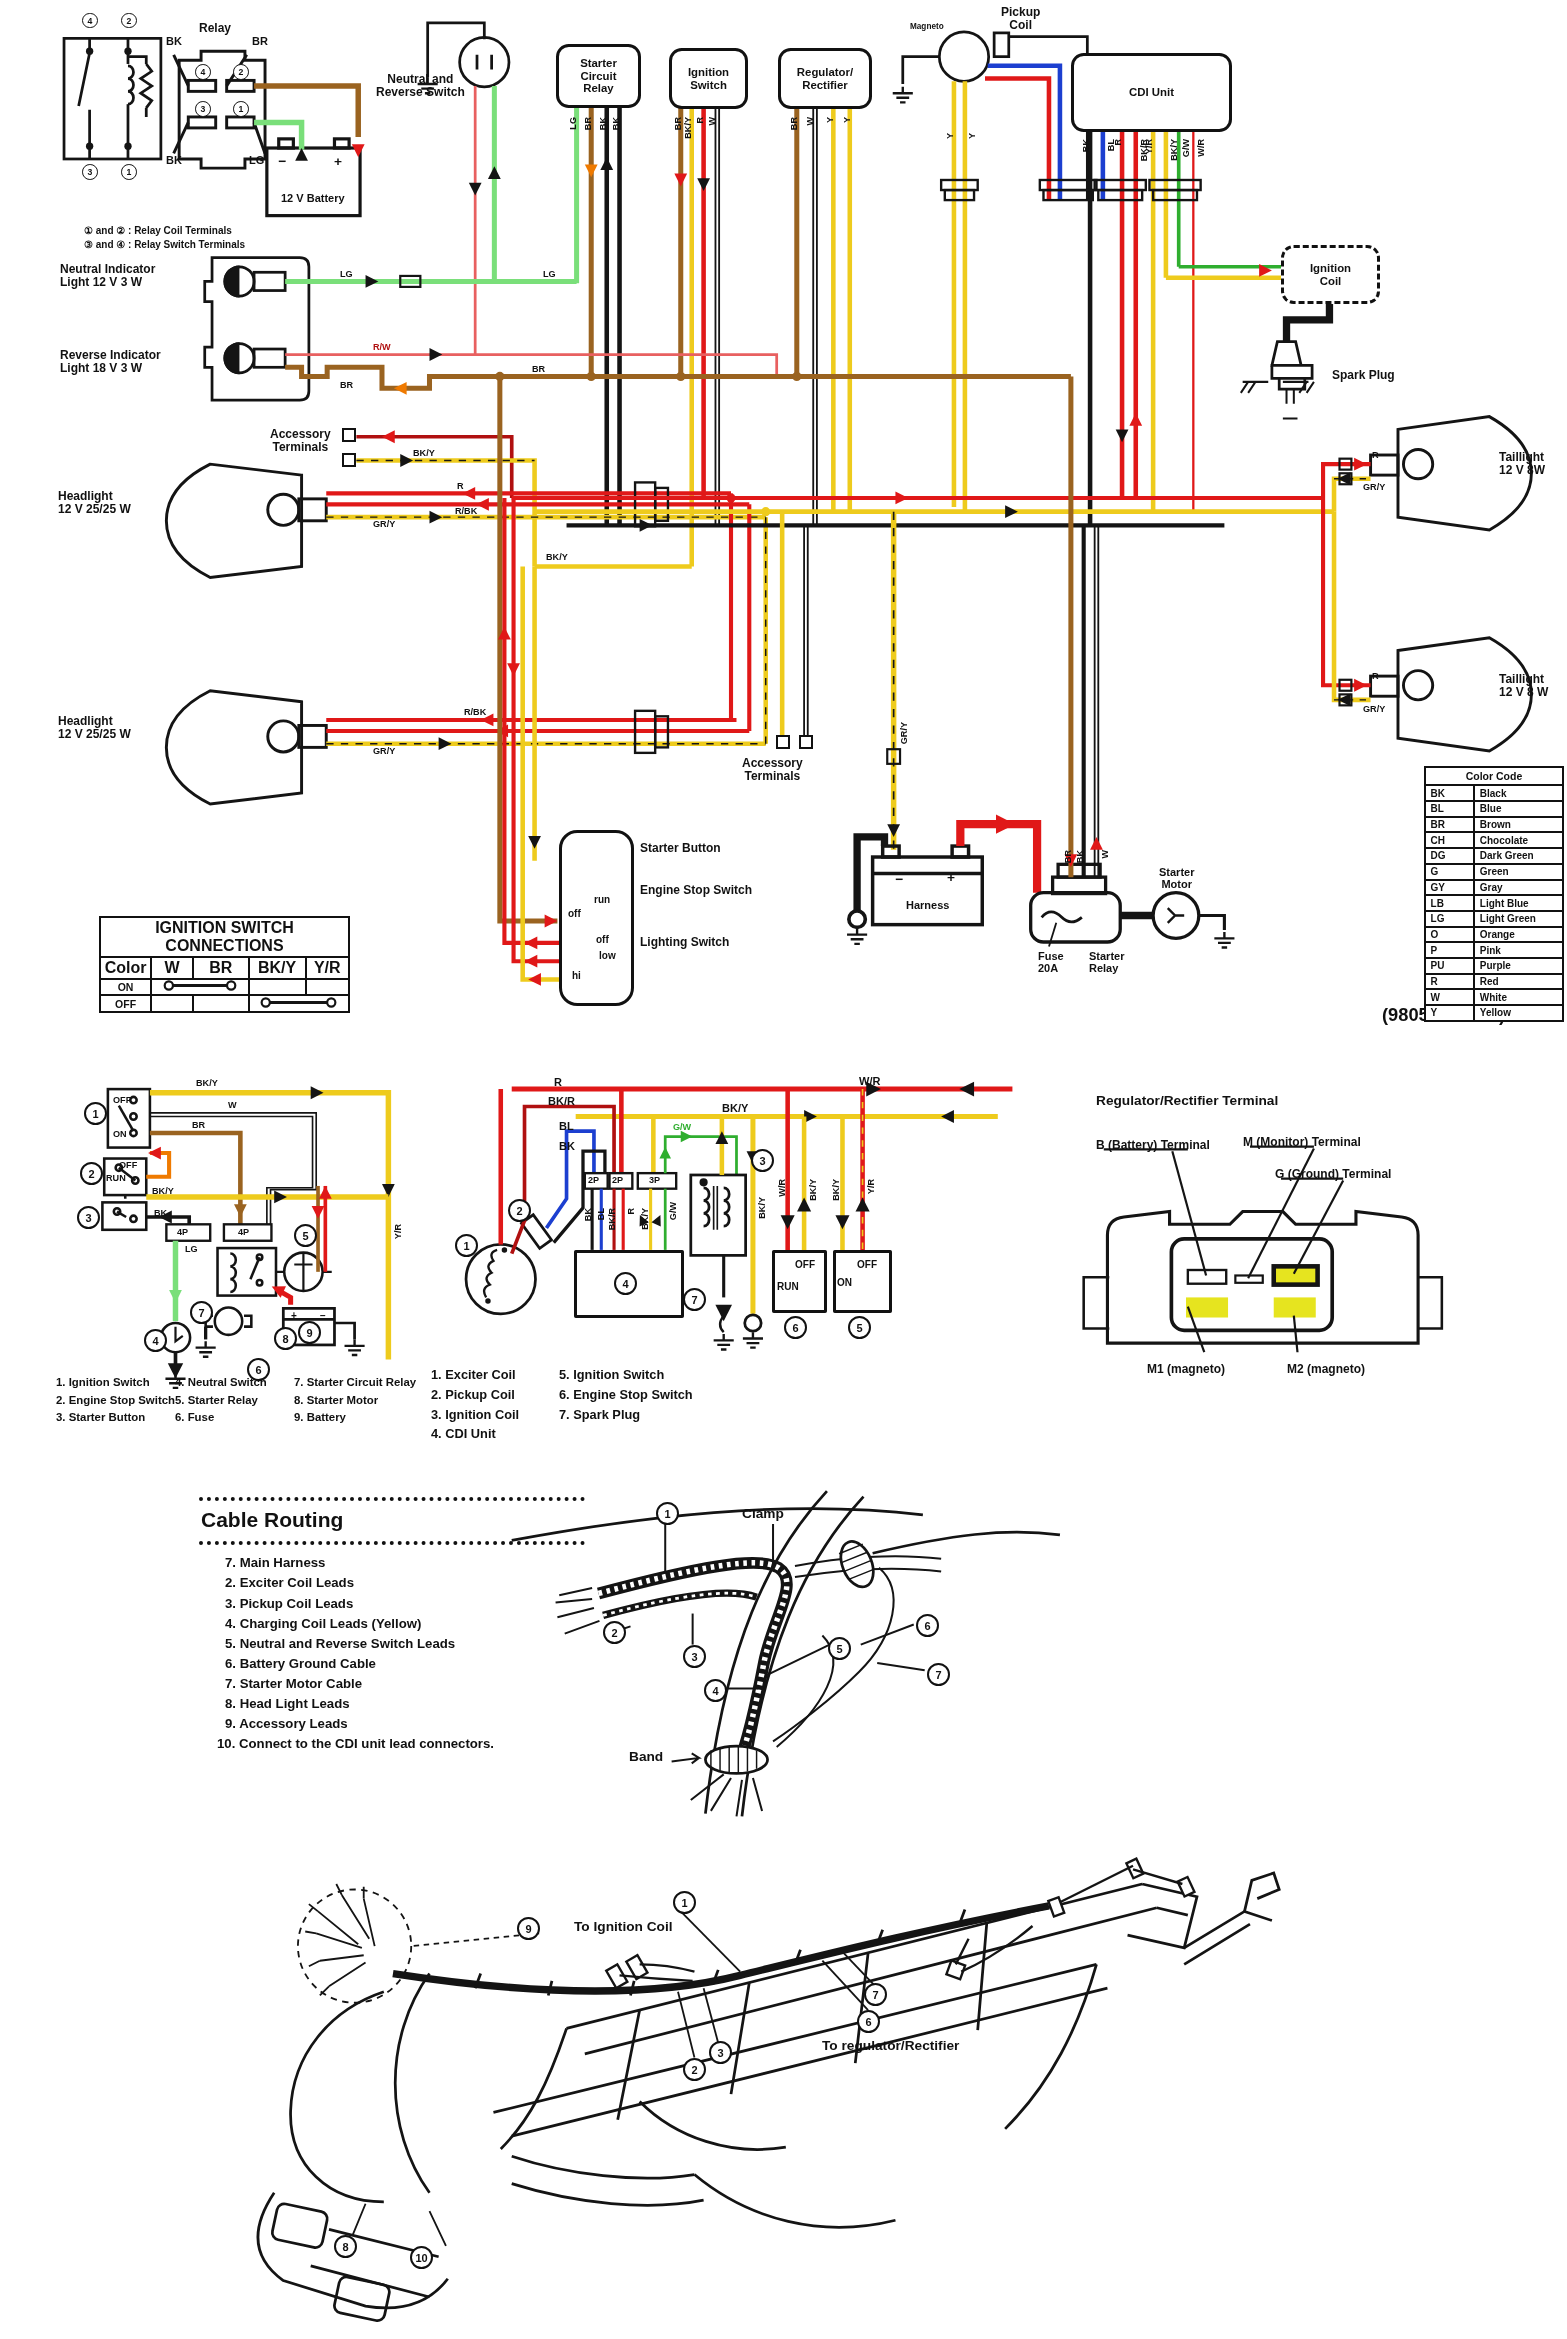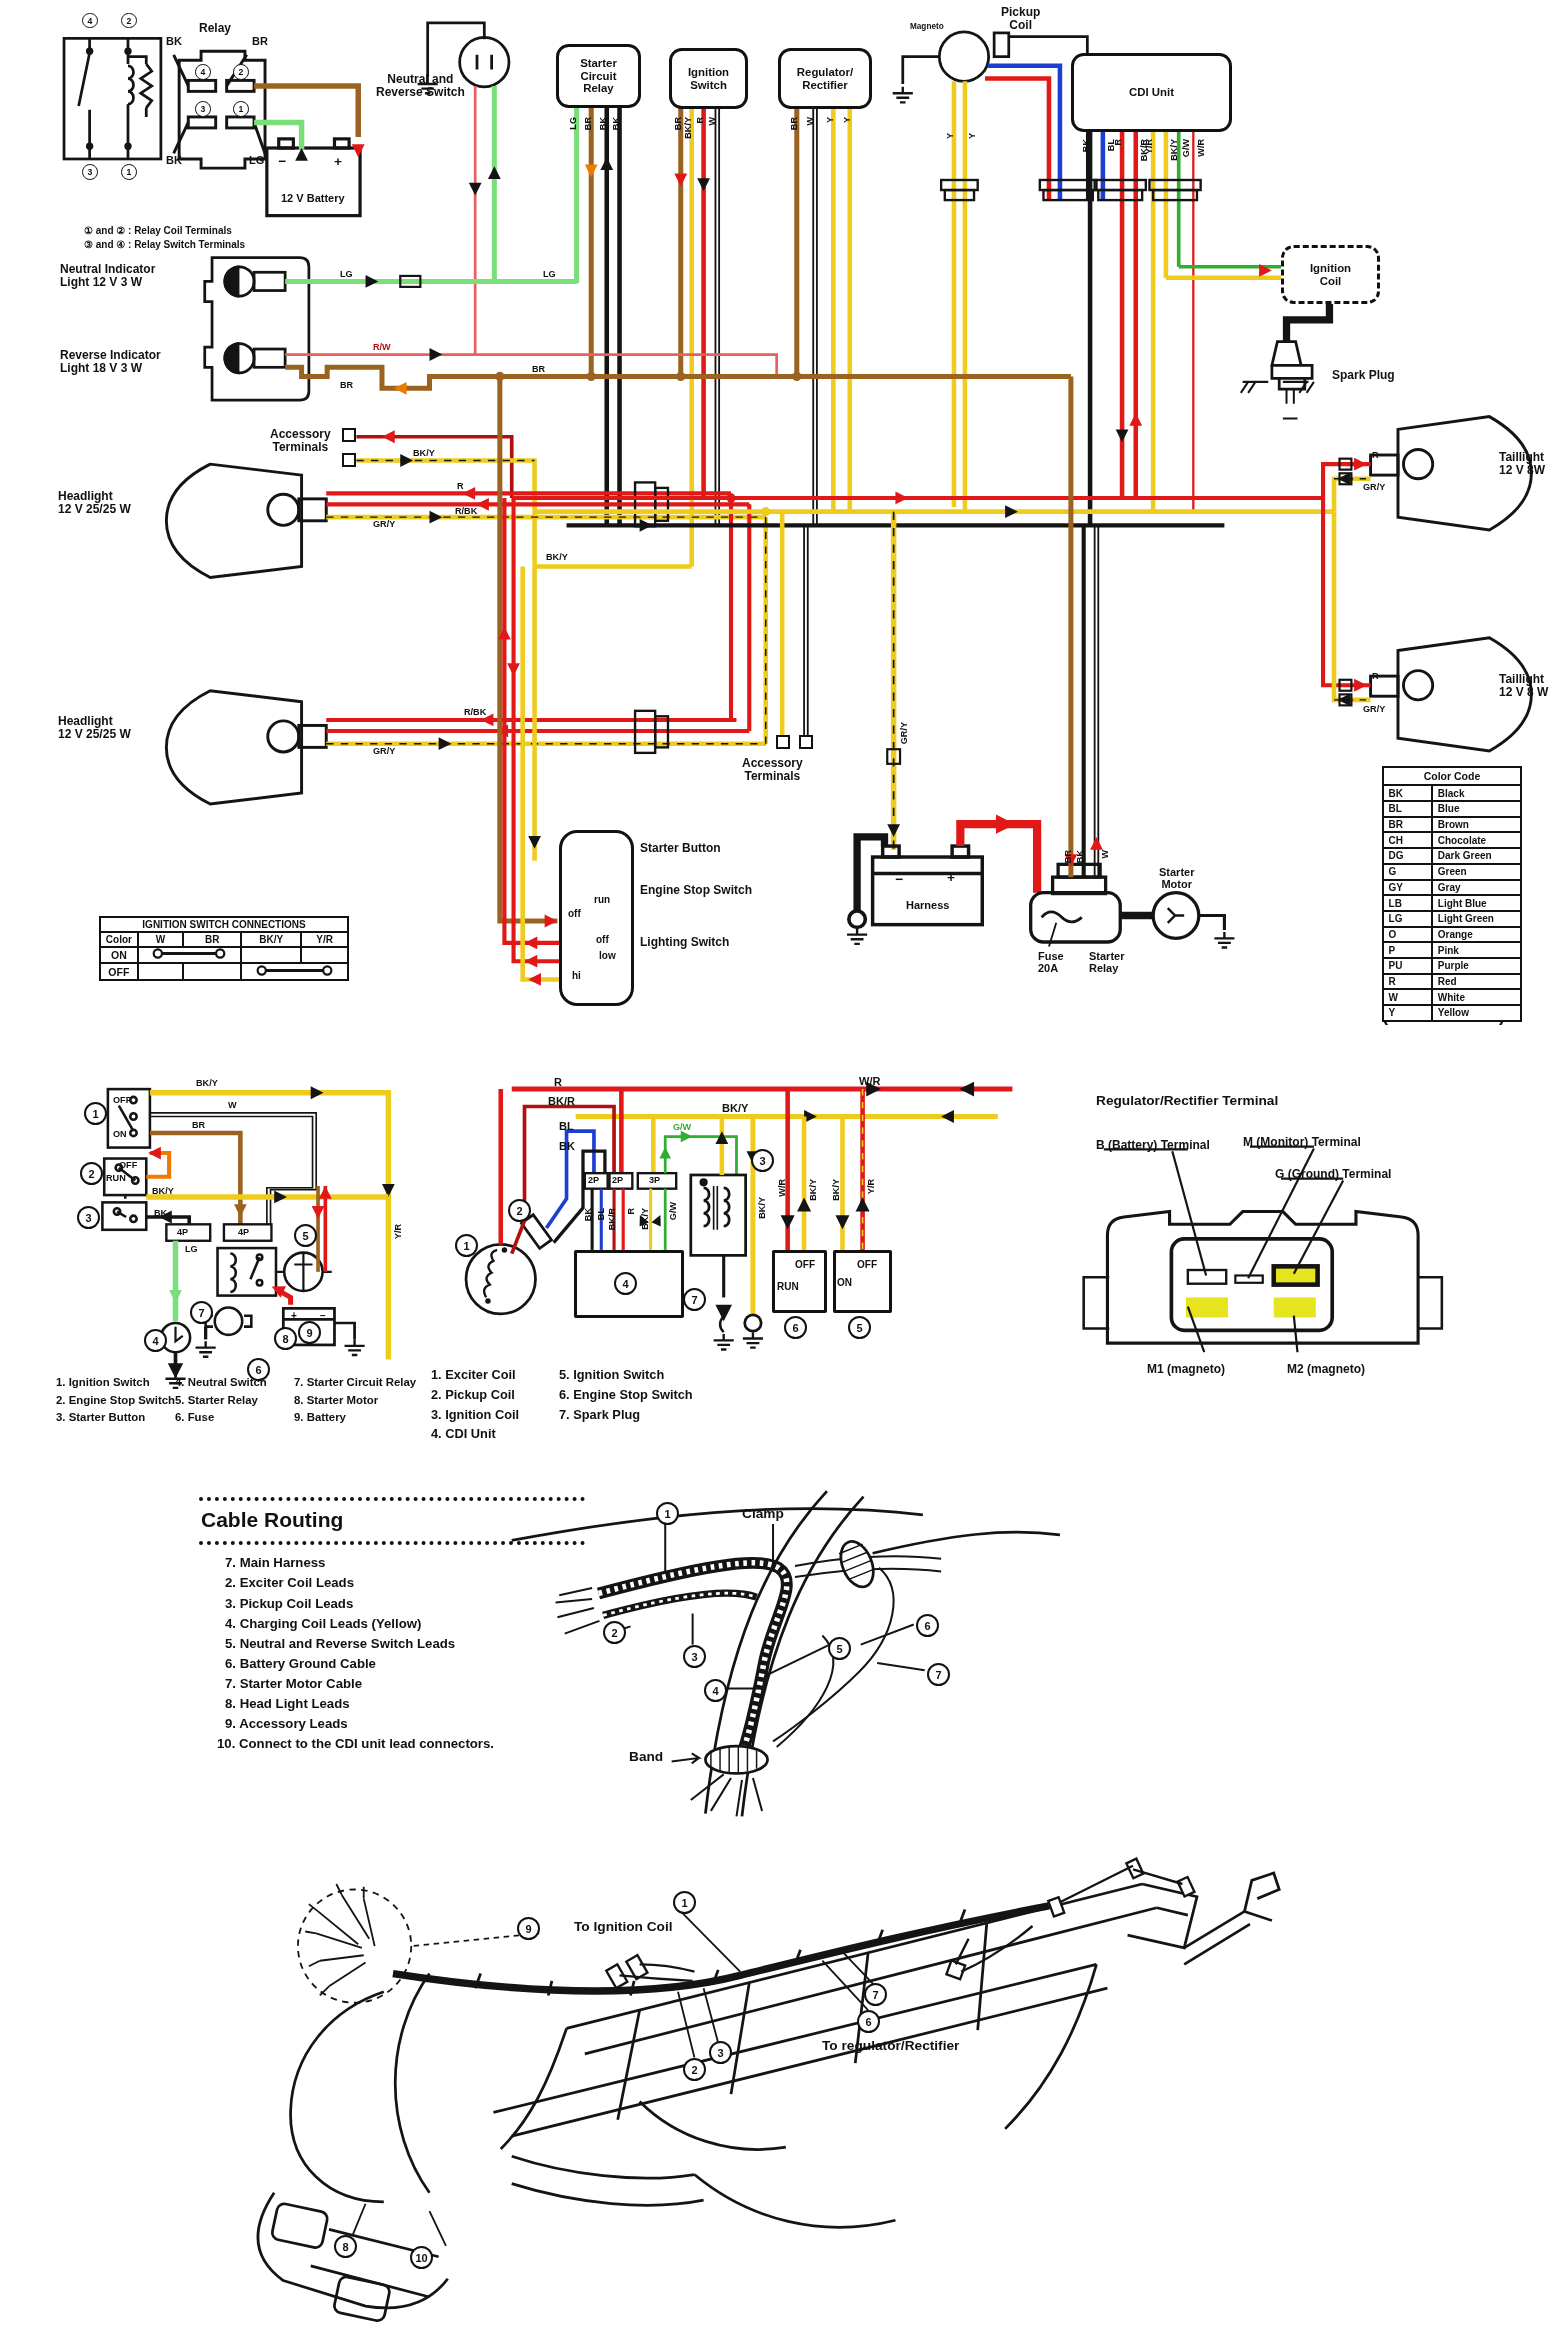--- a/index.html
+++ b/index.html
@@ -23,21 +23,21 @@
   .cnum{position:absolute;width:19px;height:19px;border:2px solid #111;border-radius:50%;
         background:#fff;display:flex;align-items:center;justify-content:center;
         font:bold 11px "Liberation Sans",sans-serif;z-index:5;}
   .cnum.sm{width:13.7px;height:13.7px;font-size:8.7px;border-width:1.6px;}
   .sqterm{position:absolute;width:10px;height:10px;border:2.3px solid #111;background:#fff;z-index:4;}
   table.wt{position:absolute;border-collapse:collapse;background:#fff;z-index:4;}
   table.wt td,table.wt th{border:2px solid #111;font:bold 10.5px "Liberation Sans",sans-serif;
         padding:0.9px 3.7px;text-align:center;}
   #colorcode td{font-size:10px;padding:0 4.6px;height:13.7px;text-align:left;}
   #colorcode th{font-size:10.5px;height:14.6px;}
-  #igntable th{font-size:10px;}
+  #igntable th{font-size:16px;}
   .dotrule{position:absolute;height:0;border-top:4.1px dotted #111;z-index:2;}
   .list{position:absolute;font:bold 13.2px/1.5 "Liberation Sans",sans-serif;white-space:pre-line;}
   .leg{position:absolute;font:bold 11.4px/1.55 "Liberation Sans",sans-serif;white-space:pre-line;}
 </style>
 </head>
 <body>
 
 <div id="canvas">
 
 <svg class="art" width="1568" height="2339" viewBox="0 0 1716 2560">
@@ -764,21 +764,21 @@
       <svg width="91" height="11" viewBox="0 0 100 12">
               <line x1="14" y1="6" x2="86" y2="6" stroke="#141414" stroke-width="3.4"></line>
               <circle cx="14" cy="6" r="4.5" fill="#fff" stroke="#141414" stroke-width="2.4"></circle>
               <circle cx="86" cy="6" r="4.5" fill="#fff" stroke="#141414" stroke-width="2.4"></circle>
             </svg>
     </td>
   </tr>
 </tbody>
     </table>
 
-<table class="wt" id="colorcode" style="left:1382px;top:766px;width:140px">
+<table class="wt" id="colorcode" style="left:1424px;top:766px;width:140px">
   <tbody>
         <tr>
           <th colspan="2">Color Code</th>
         </tr>
   <tr>
           <td style="width:38px">BK</td>
           <td>Black</td>
         </tr>
   <tr>
           <td>BL</td>

